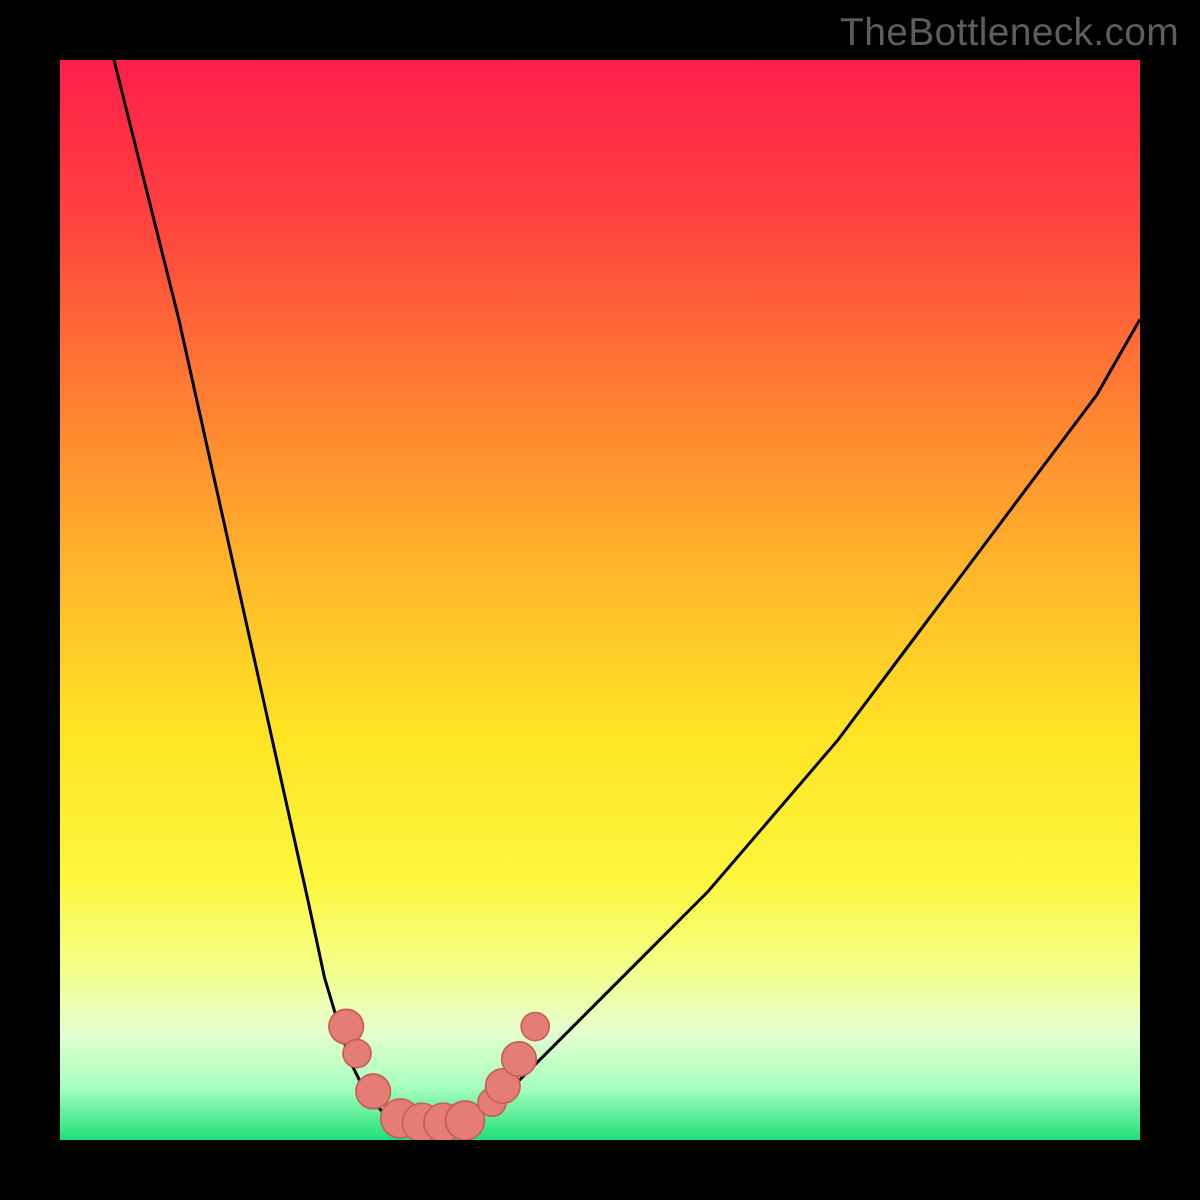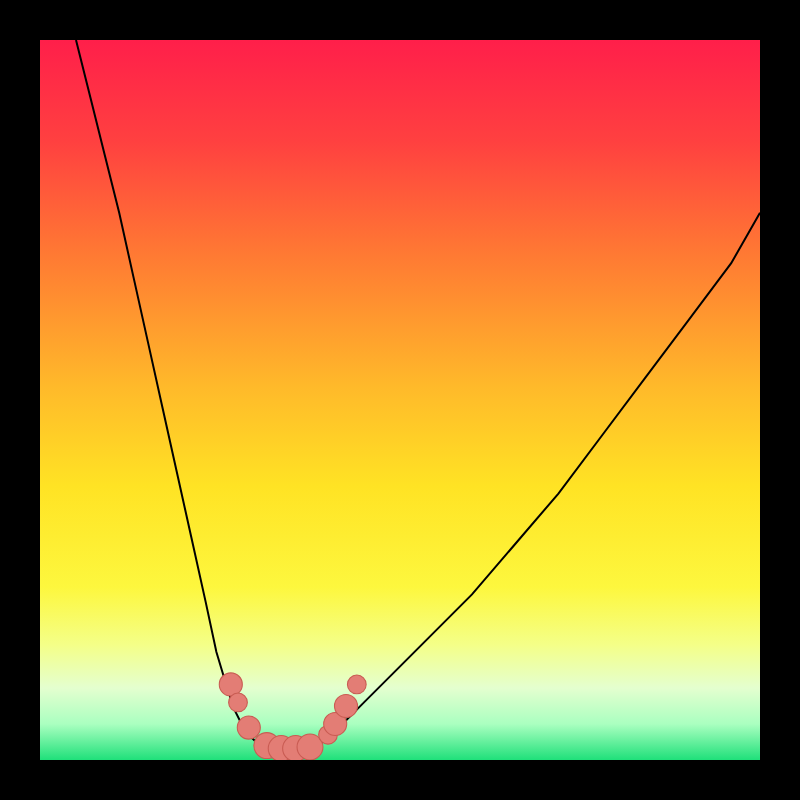--- a/index.html
+++ b/index.html
@@ -61,13 +61,14 @@
         <circle cx="33.50" cy="98.40" r="1.80" fill="#e37d75" stroke="#c95c53" stroke-width="0.15"></circle>
         <circle cx="35.50" cy="98.40" r="1.80" fill="#e37d75" stroke="#c95c53" stroke-width="0.15"></circle>
         <circle cx="37.50" cy="98.20" r="1.80" fill="#e37d75" stroke="#c95c53" stroke-width="0.15"></circle>
         <circle cx="40.00" cy="96.50" r="1.30" fill="#e37d75" stroke="#c95c53" stroke-width="0.15"></circle>
         <circle cx="41.00" cy="95.00" r="1.60" fill="#e37d75" stroke="#c95c53" stroke-width="0.15"></circle>
         <circle cx="42.50" cy="92.50" r="1.60" fill="#e37d75" stroke="#c95c53" stroke-width="0.15"></circle>
         <circle cx="44.00" cy="89.50" r="1.30" fill="#e37d75" stroke="#c95c53" stroke-width="0.15"></circle>
       </g>
   </svg>
 
+  <div class="watermark">TheBottleneck.com</div>
 </div>
 
 </body></html>

